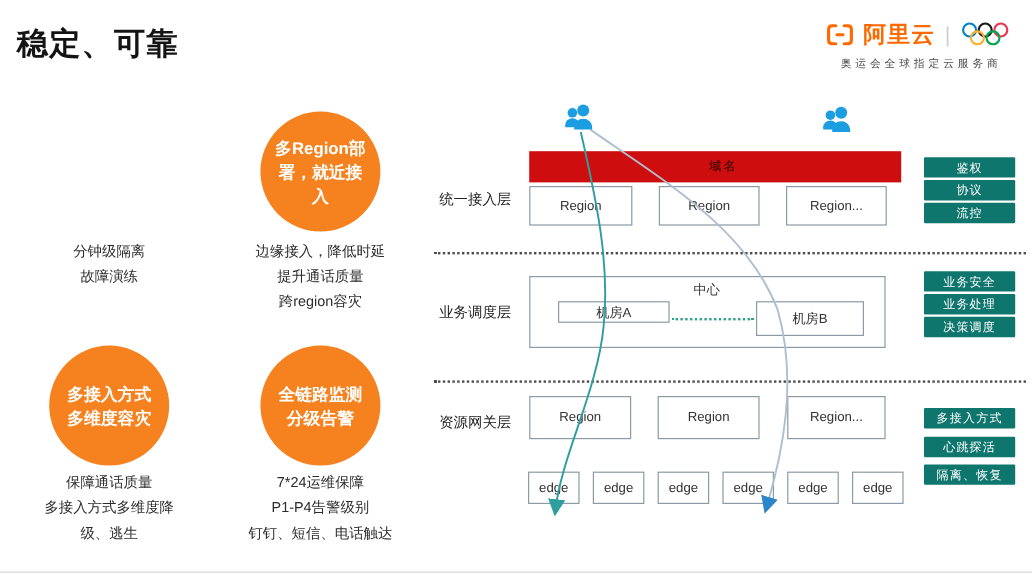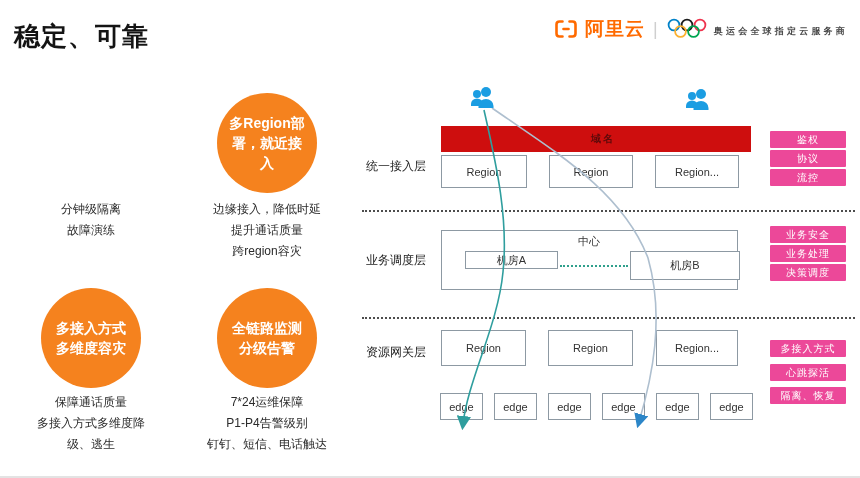--- a/index.html
+++ b/index.html
@@ -3,45 +3,45 @@
 <meta charset="utf-8">
 <style>
   html,body{margin:0;padding:0;background:#fff;}
   #slide{
     position:relative;width:860px;height:478px;background:#ffffff;overflow:hidden;
     font-family:"Liberation Sans","DejaVu Sans",sans-serif;color:#222;
   }
   .abs{position:absolute;}
   .title{font-size:26px;font-weight:800;letter-spacing:1px;color:#141414;}
   
-  .brand{display:flex;align-items:center;}
+  .brand{display:flex;flex-direction:column;align-items:center;}
   .brand-row{display:flex;align-items:center;gap:6px;}
   .brand-name{font-size:19px;font-weight:800;color:#FF6A00;letter-spacing:1px;}
   .brand-divider{color:#cfcfcf;font-size:18px;font-weight:300;margin:0 2px;}
-  .brand-tagline{margin-top:5px;font-size:9px;font-weight:700;color:#4a4a4a;letter-spacing:3.2px;white-space:nowrap;}
+  .brand-tagline{margin-top:5px;font-size:9px;font-weight:400;color:#4a4a4a;letter-spacing:3.2px;white-space:nowrap;}
   
   .circle{
     width:100px;height:100px;border-radius:50%;background:#F5821E;color:#fff;
     display:flex;flex-direction:column;align-items:center;justify-content:center;
     font-size:14px;font-weight:700;line-height:20px;text-align:center;
   }
   .caption{font-size:12px;color:#2b2b2b;line-height:21px;text-align:center;}
   
   .layer-label{font-size:12px;color:#222;white-space:nowrap;}
   .dotted-sep{height:0;border-top:2px dotted #4d4d4d;}
   .dbox{
     border:1px solid #8d99a3;background:#fff;display:flex;align-items:center;justify-content:center;
     font-size:11px;color:#333;box-sizing:border-box;
   }
   .domain-bar{background:#CE0E0E;display:flex;align-items:center;justify-content:center;}
   .domain-bar span{font-size:10px;font-weight:700;color:#5d0a0a;letter-spacing:2px;}
   .center-label{font-size:11px;color:#333;}
   .room-link{height:0;border-top:2px dotted #2FA08C;}
   .side-box{
-    width:76px;height:17px;background:#ec4899;color:#fff;font-size:10px;
+    width:76px;height:17px;background:#0f766e;color:#fff;font-size:10px;
     display:flex;align-items:center;justify-content:center;border-radius:1px;letter-spacing:1px;
   }
   .overlay{pointer-events:none;z-index:6;}
   .bottom-edge{left:0;bottom:0;width:860px;height:2px;background:#e3e3e3;}
 </style>
 </head>
 <body>
 
 <div id="slide">
 
@@ -118,21 +118,21 @@
   <div class="abs dbox" style="left:441px;top:155px;width:86px;height:33px;">Region</div>
   <div class="abs dbox" style="left:549px;top:155px;width:84px;height:33px;">Region</div>
   <div class="abs dbox" style="left:655px;top:155px;width:84px;height:33px;">Region...</div>
 
   <div class="abs dotted-sep" style="left:362px;top:210px;width:493px;"></div>
   <div class="abs dotted-sep" style="left:362px;top:317px;width:493px;"></div>
 
   <div class="abs dbox" style="left:441px;top:230px;width:297px;height:60px;"></div>
   <div class="abs center-label" style="left:578px;top:234px;">中心</div>
   <div class="abs dbox" style="left:465px;top:251px;width:93px;height:18px;">机房A</div>
-  <div class="abs dbox" style="left:630px;top:251px;width:110px;height:29px;">机房B</div>
+  <div class="abs dbox" style="left:630px;top:251px;width:90px;height:29px;">机房B</div>
   <div class="abs room-link" style="left:560px;top:265px;width:68px;"></div>
 
   <div class="abs dbox" style="left:441px;top:330px;width:85px;height:36px;">Region</div>
   <div class="abs dbox" style="left:548px;top:330px;width:85px;height:36px;">Region</div>
   <div class="abs dbox" style="left:656px;top:330px;width:82px;height:36px;">Region...</div>
 
   <div class="abs dbox" style="left:440px;top:393px;width:43px;height:27px;">edge</div>
   <div class="abs dbox" style="left:494px;top:393px;width:43px;height:27px;">edge</div>
   <div class="abs dbox" style="left:548px;top:393px;width:43px;height:27px;">edge</div>
   <div class="abs dbox" style="left:602px;top:393px;width:43px;height:27px;">edge</div>

